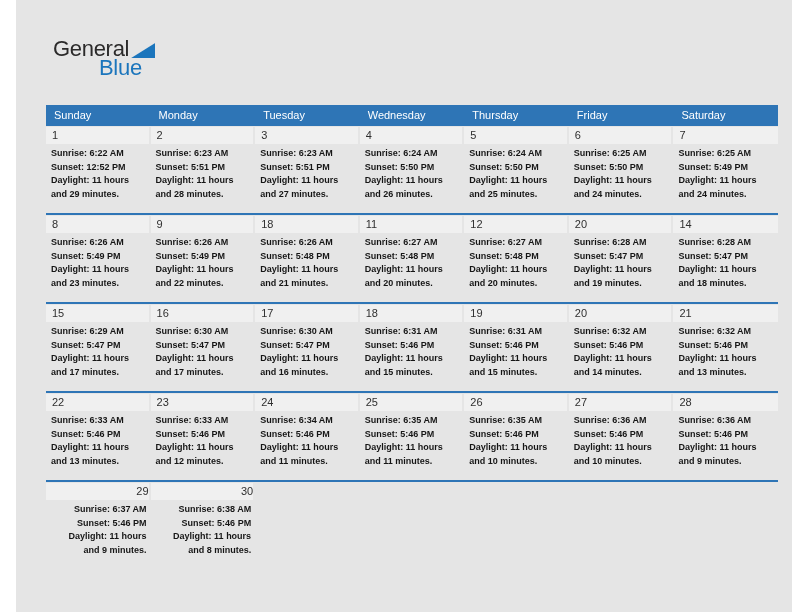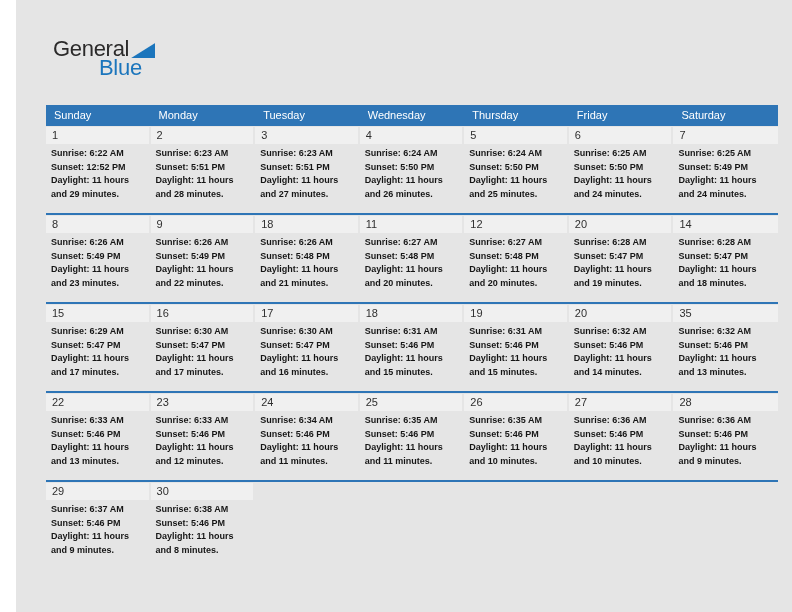--- a/index.html
+++ b/index.html
@@ -20,21 +20,21 @@
   .subtitle { font-size:14px; color:#141414; margin-top:9px; }
 
   
   .calendar { position:absolute; left:30px; top:105px; width:732px; }
   .weekday-header { display:grid; grid-template-columns:repeat(7,1fr); background:#2e75b6; height:21px; }
   .weekday-cell { color:#ffffff; font-size:11px; line-height:21px; padding-left:8px;
                   overflow:hidden; white-space:nowrap; }
 
   .week-row { display:grid; grid-template-columns:repeat(7,1fr); min-height:87px;
               border-bottom:2px solid #2e75b6; }
-  .week-row:last-child { border-bottom:none; }
+  .week-row:last-child { border-bottom:none;text-align:right; }
 
   .day-cell { min-width:0; }
   .day-number { height:17px; line-height:17px; font-size:11px; color:#2f2f2f;
                 padding-left:6px; background:#f0f0f0; margin-right:2px; margin-top:1px; }
   .day-cell:last-child .day-number { margin-right:0; }
   .day-cell.empty .day-number { background:transparent; }
   .day-lines { padding:3px 4px 6px 5px; font-size:9px; line-height:13.6px; color:#161616;
                white-space:nowrap; overflow:hidden;font-weight:bold; }
 </style>
 </head>
@@ -241,21 +241,21 @@
           <div class="day-cell">
             <div class="day-number">20</div>
             <div class="day-lines">
               <div>Sunrise: 6:32 AM</div>
               <div>Sunset: 5:46 PM</div>
               <div>Daylight: 11 hours</div>
               <div>and 14 minutes.</div>
             </div>
           </div>
           <div class="day-cell">
-            <div class="day-number">35</div>
+            <div class="day-number">21</div>
             <div class="day-lines">
               <div>Sunrise: 6:32 AM</div>
               <div>Sunset: 5:46 PM</div>
               <div>Daylight: 11 hours</div>
               <div>and 13 minutes.</div>
             </div>
           </div>
         </div>
         <div class="week-row">
           <div class="day-cell">

